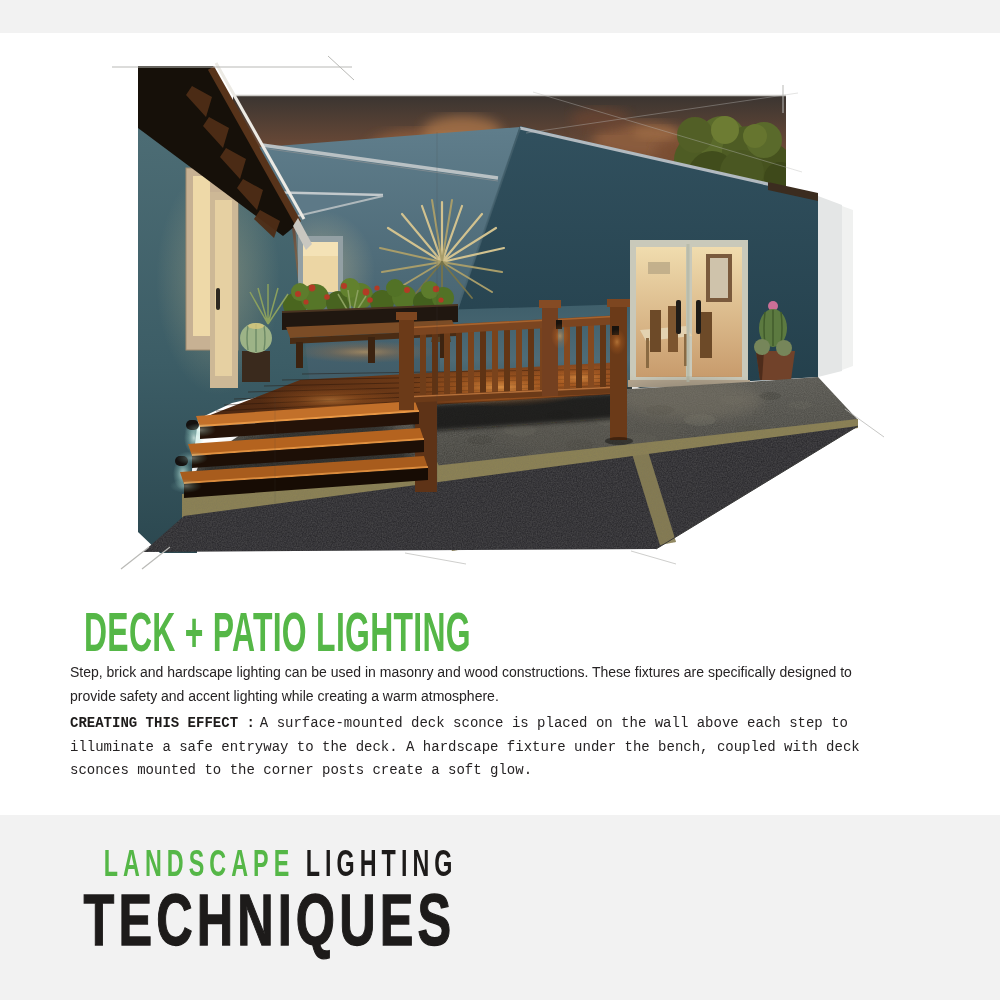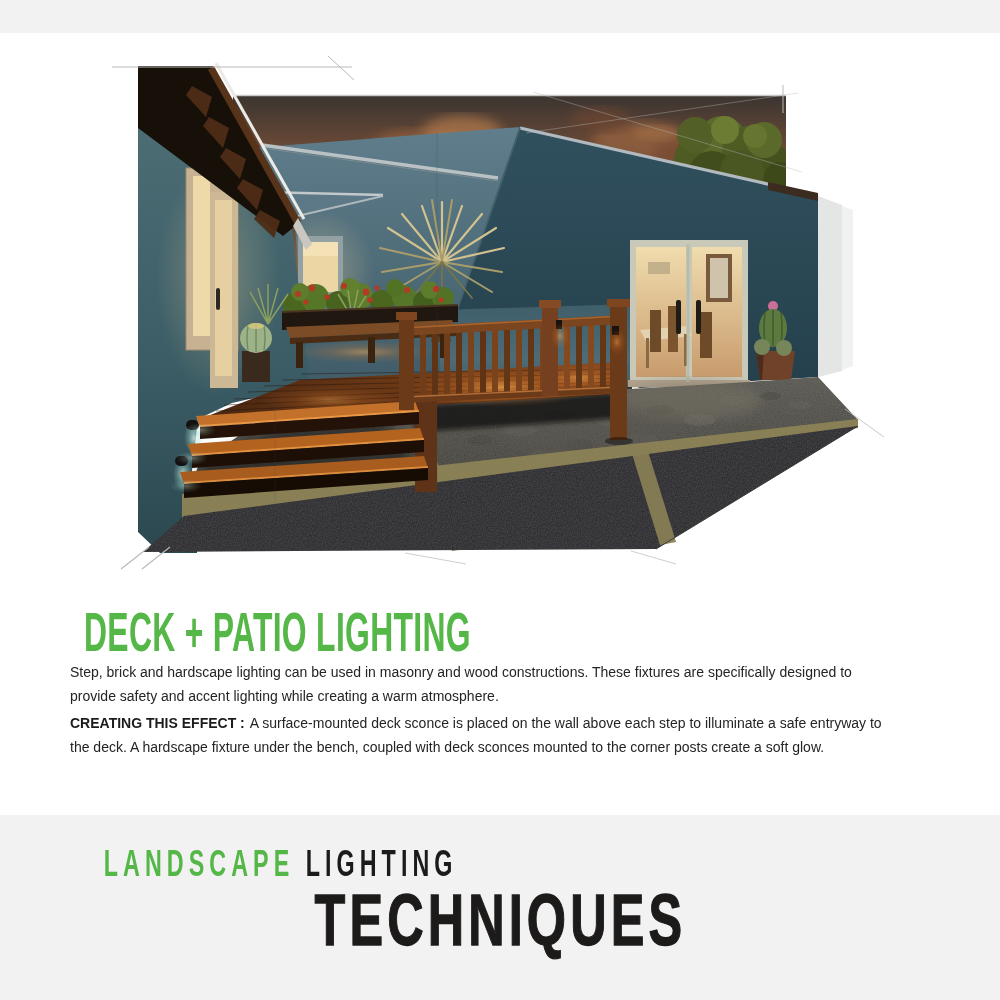--- a/index.html
+++ b/index.html
@@ -8,28 +8,28 @@
   .canvas{position:absolute;inset:0;width:1000px;height:848px;}
   .bar-top{position:absolute;left:0;top:0;width:1000px;height:33px;background:#f2f2f2;}
   .bar-footer{position:absolute;left:0;top:815px;width:1000px;height:185px;background:#f2f2f2;}
   .illustration{position:absolute;left:0;top:0;width:1000px;height:1000px;}
   .headline{position:absolute;left:84px;top:604px;margin:0;color:#55b747;
             font-size:55px;line-height:56px;font-weight:bold;white-space:nowrap;}
   .headline .squeeze{display:inline-block;transform:scaleX(0.58);transform-origin:left center;letter-spacing:0.5px;}
   .copy{position:absolute;left:70px;width:812px;margin:0;color:#262324;
         font-size:14px;line-height:23.5px;font-weight:normal;}
   .copy-1{top:661px;}
-  .copy-2{top:712px;}
+  .copy-2{top:712px;font-family:Liberation Mono, monospace;}
   .effect-label{font-weight:bold;color:#1d1b1a;margin-right:5px;}
   .footer-line-1{position:absolute;left:0;top:844px;width:1000px;white-space:nowrap;}
   .footer-line-1 .squeeze{display:inline-block;transform:scaleX(0.63);transform-origin:center;
        font-size:37px;line-height:40px;font-weight:bold;letter-spacing:8px;}
   .w-accent{color:#55b747;}
   .w-dark{color:#1d1b1a;}
-  .footer-line-2{position:absolute;left:0;top:884px;width:1000px;text-align:center;white-space:nowrap;color:#1d1b1a;}
+  .footer-line-2{position:absolute;left:0;top:884px;width:1000px;text-align:left;white-space:nowrap;color:#1d1b1a;}
   .footer-line-2 .squeeze{display:inline-block;transform:scaleX(0.69);transform-origin:center;
        font-size:73px;line-height:72px;font-weight:bold;letter-spacing:6px;
        -webkit-text-stroke:1.3px #1d1b1a;}
 </style>
 </head>
 <body>
 
 <div class="canvas">
 
   <div class="bar-top"></div>

